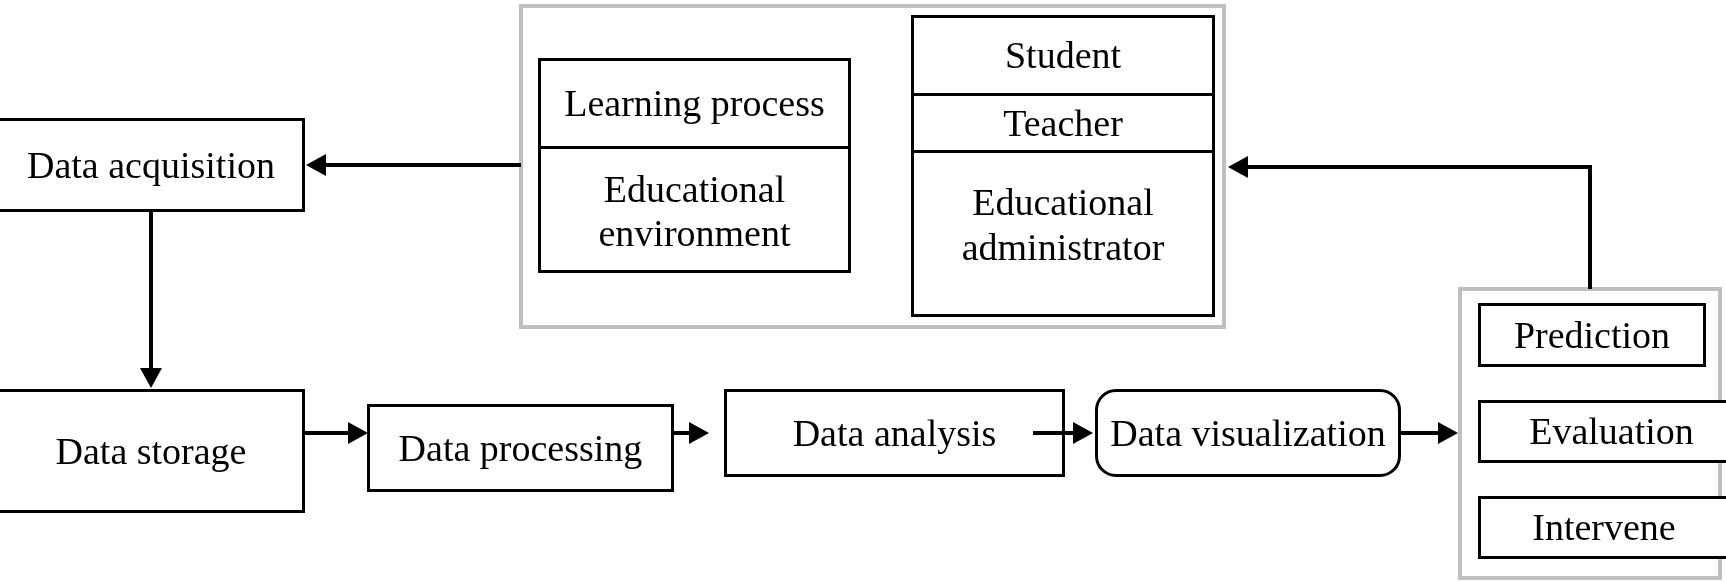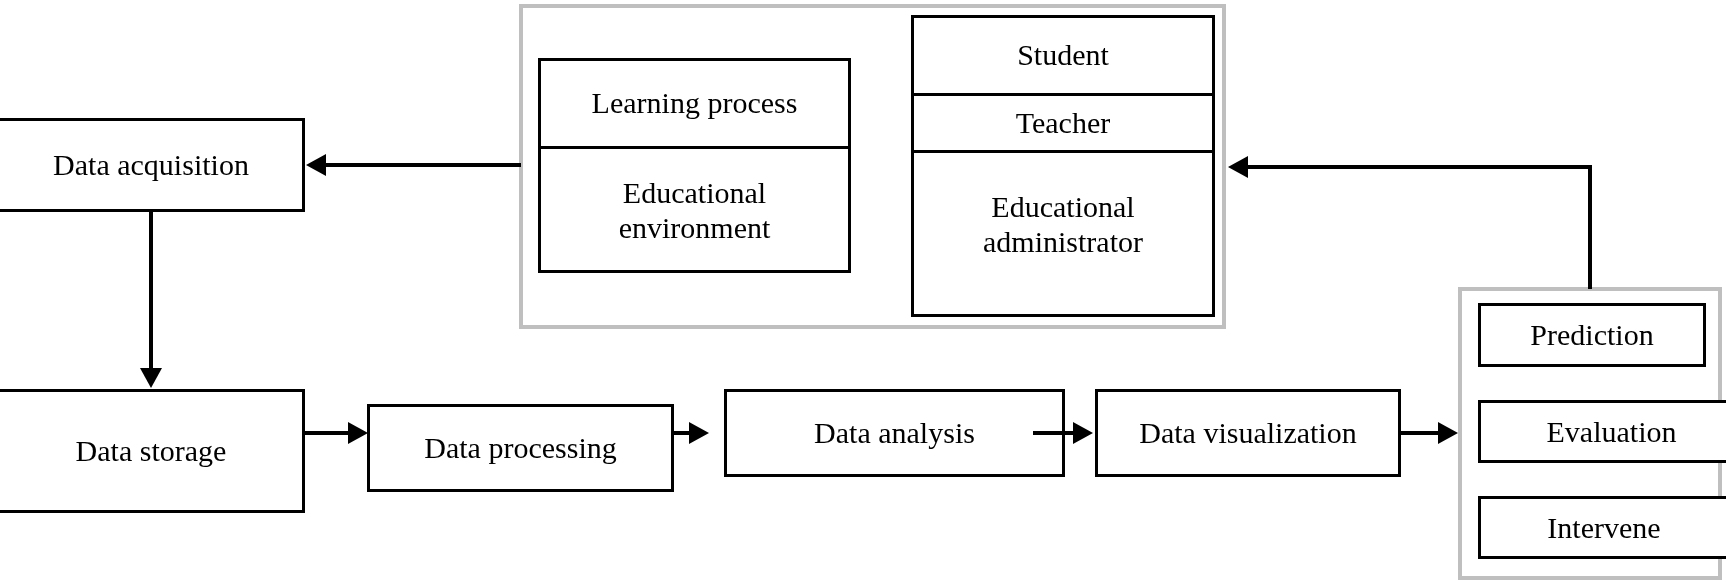--- a/index.html
+++ b/index.html
@@ -44,21 +44,21 @@
   .stack > .cell{
     flex:0 0 auto;
     display:flex;
     align-items:center;
     justify-content:center;
     text-align:center;
     line-height:1.16;
     border-bottom:3px solid #000;
   }
   .stack > .cell:last-child{ border-bottom:none;font-family:Liberation Serif, serif; }
-  .f30{ font-size:30px; }
+  .f30{ font-size:38px; }
 
   
   .hline{ position:absolute; height:4px; background:#000; }
   .vline{ position:absolute; width:4px; background:#000; }
   .arrow-r, .arrow-l, .arrow-d{
     position:absolute; width:0; height:0;
   }
   .arrow-r{ border-left:20px solid #000; border-top:11px solid transparent; border-bottom:11px solid transparent; }
   .arrow-l{ border-right:20px solid #000; border-top:11px solid transparent; border-bottom:11px solid transparent; }
   .arrow-d{ border-top:20px solid #000; border-left:11px solid transparent; border-right:11px solid transparent; }
@@ -109,21 +109,21 @@
   </div>
 
   <div class="box f30" style="left:367px; top:389px; width:307px; height:88px;margin-top:15px;">
     <span class="lbl">Data processing</span>
   </div>
 
   <div class="box f30" style="left:724px; top:389px; width:341px; height:88px;">
     <span class="lbl">Data analysis</span>
   </div>
 
-  <div class="box f30" style="left:1095px; top:389px; width:306px; height:88px;">
+  <div class="box f30" style="left:1095px; top:389px; width:306px; height:88px;border-radius:21px;">
     <span class="lbl">Data visualization</span>
   </div>
 
   <div class="vline" style="left:149px; top:210px; width:4px; height:160px;"></div>
   <div class="arrow-d" style="left:140px; top:368px;"></div>
 
   <div class="hline" style="left:305px; top:431px; width:45px;"></div>
   <div class="arrow-r" style="left:348px; top:422px;"></div>
 
   <div class="hline" style="left:674px; top:431px; width:17px;"></div>

